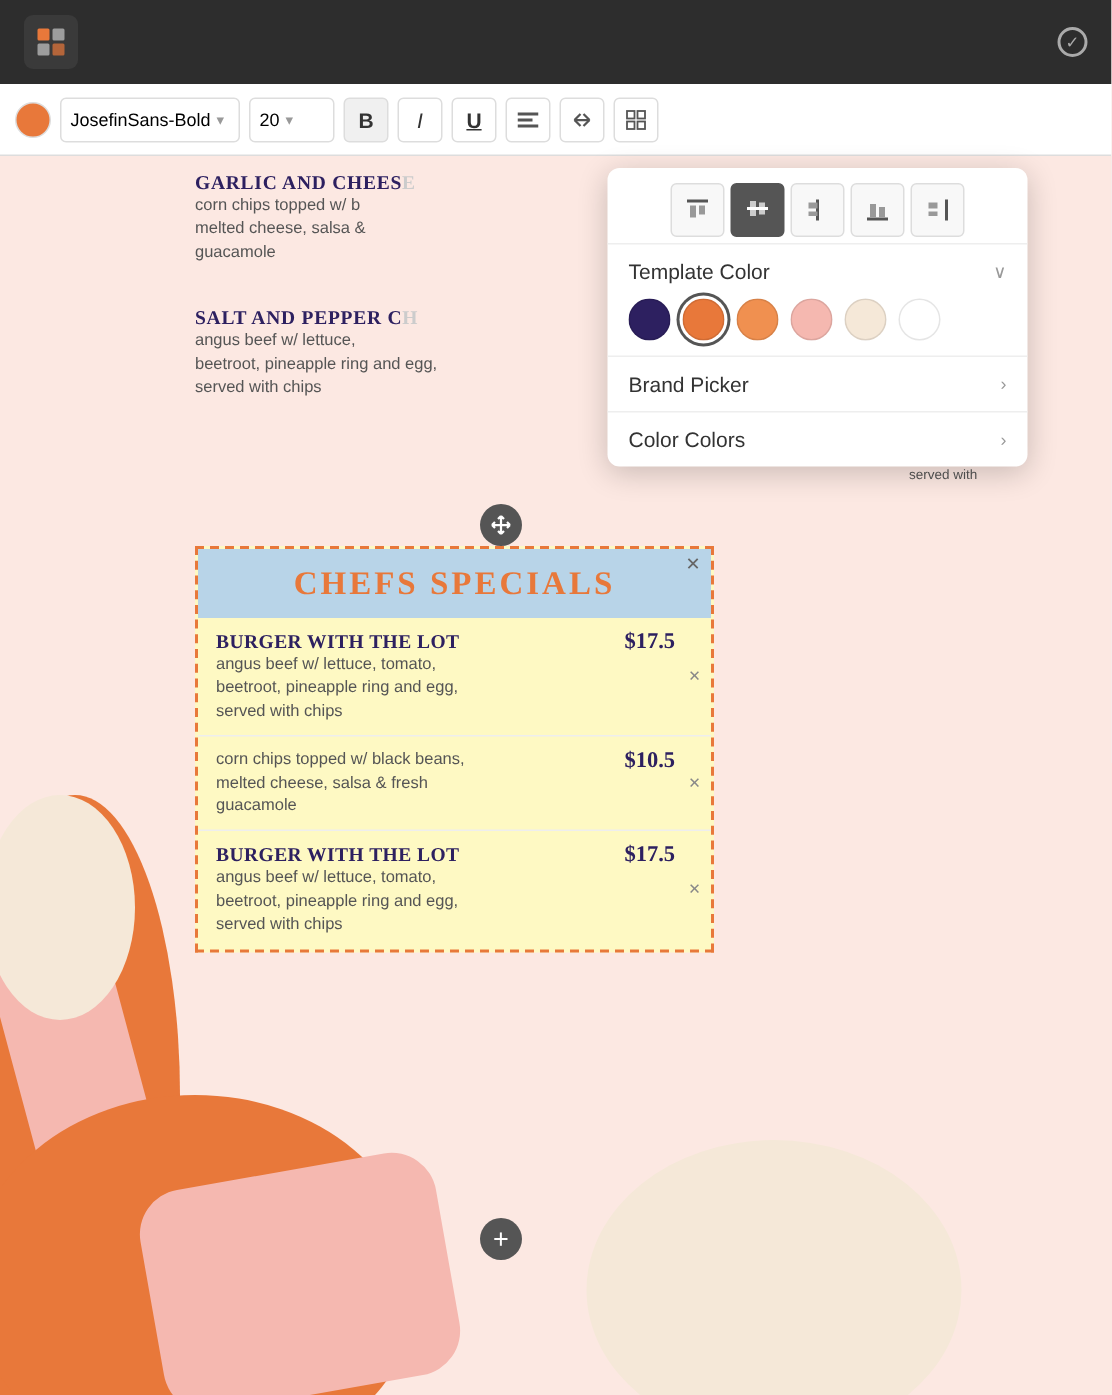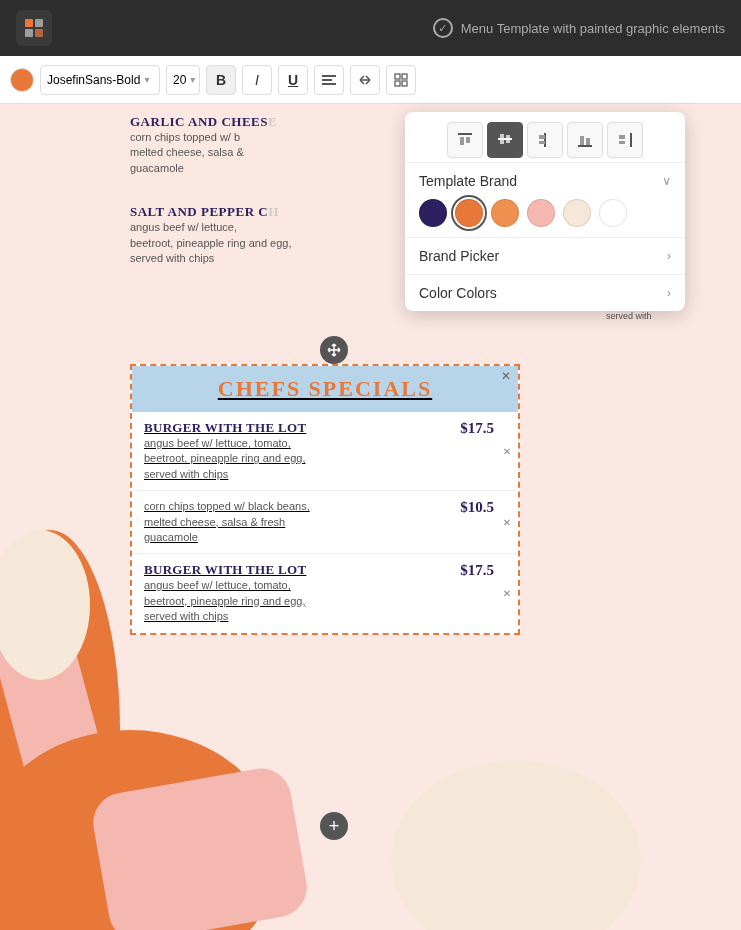--- a/index.html
+++ b/index.html
@@ -69,21 +69,21 @@
       min-width: 120px;
     }
     .font-size-selector {
       display: flex; align-items: center;
       border: 1px solid #ddd;
       border-radius: 4px;
       padding: 2px 6px;
       font-size: 13px;
       gap: 4px;
       height: 30px;
-      width: 34px;
+      width: 57px;
     }
     .toolbar-btn {
       width: 30px; height: 30px;
       border: 1px solid #ddd;
       border-radius: 4px;
       display: flex; align-items: center; justify-content: center;
       cursor: pointer;
       background: #fff;
       font-size: 14px;
       font-weight: bold;
@@ -170,25 +170,24 @@
       font-size: 11px;
       color: #555;
       line-height: 1.4;
     }
 
     
     #featured-box {
       position: absolute;
       top: 260px;
       left: 130px;
-      width: 390px;
+      width: 346px;
       border: 2px dashed #e8783a;
-      background: #ffffff;
+      background: #fef9c3;
       z-index: 10;
-      text-decoration: underline;
     }
 
     #featured-header {
       background: #b8d4e8;
       padding: 10px;
       text-align: center;
       position: relative;
     }
     #featured-title {
       font-family: 'Georgia', serif;
@@ -411,21 +410,20 @@
       <rect x="2" y="2" width="8" height="8" rx="1" fill="#e8783a"></rect>
       <rect x="12" y="2" width="8" height="8" rx="1" fill="#fff" opacity="0.5"></rect>
       <rect x="2" y="12" width="8" height="8" rx="1" fill="#fff" opacity="0.5"></rect>
       <rect x="12" y="12" width="8" height="8" rx="1" fill="#e8783a" opacity="0.7"></rect>
     </svg>
   </div>
   <div id="header-status">
     <div id="check-circle">
       <span style="font-size:11px; color:#aaa;">✓</span>
     </div>
-    <span style="color:#aaa; font-size:13px; white-space:nowrap; overflow:hidden;">Menu Template with painted graphic elements</span>
   </div>
 </div>
 
 <div id="toolbar">
   <div class="color-dot" style="background:#e8783a;"></div>
   <div class="font-selector">
     <span style="font-size:12px;">JosefinSans-Bold</span>
     <span style="font-size:10px; color:#999;">▾</span>
   </div>
   <div class="font-size-selector">
@@ -579,21 +577,21 @@
       <svg viewBox="0 0 16 16">
           <rect x="13" y="1" width="2" height="14" fill="#555"></rect>
           <rect x="2" y="3" width="6" height="4" fill="#999"></rect>
           <rect x="2" y="9" width="6" height="3" fill="#999"></rect>
         </svg>
     </div>
   </div>
 
   <div class="popup-section">
     <div class="popup-section-header">
-      <span class="popup-section-title">Template Brand</span>
+      <span class="popup-section-title">Template Color</span>
       <span class="popup-chevron">∨</span>
     </div>
     <div class="color-swatches">
       <div class="swatch" style="background:#2d2060;"></div>
       <div class="swatch selected" style="background:#e8783a;"></div>
       <div class="swatch" style="background:#f09050;"></div>
       <div class="swatch" style="background:#f5b8b0;"></div>
       <div class="swatch" style="background:#f5e8d8;"></div>
       <div class="swatch" style="background:#ffffff;"></div>
     </div>

